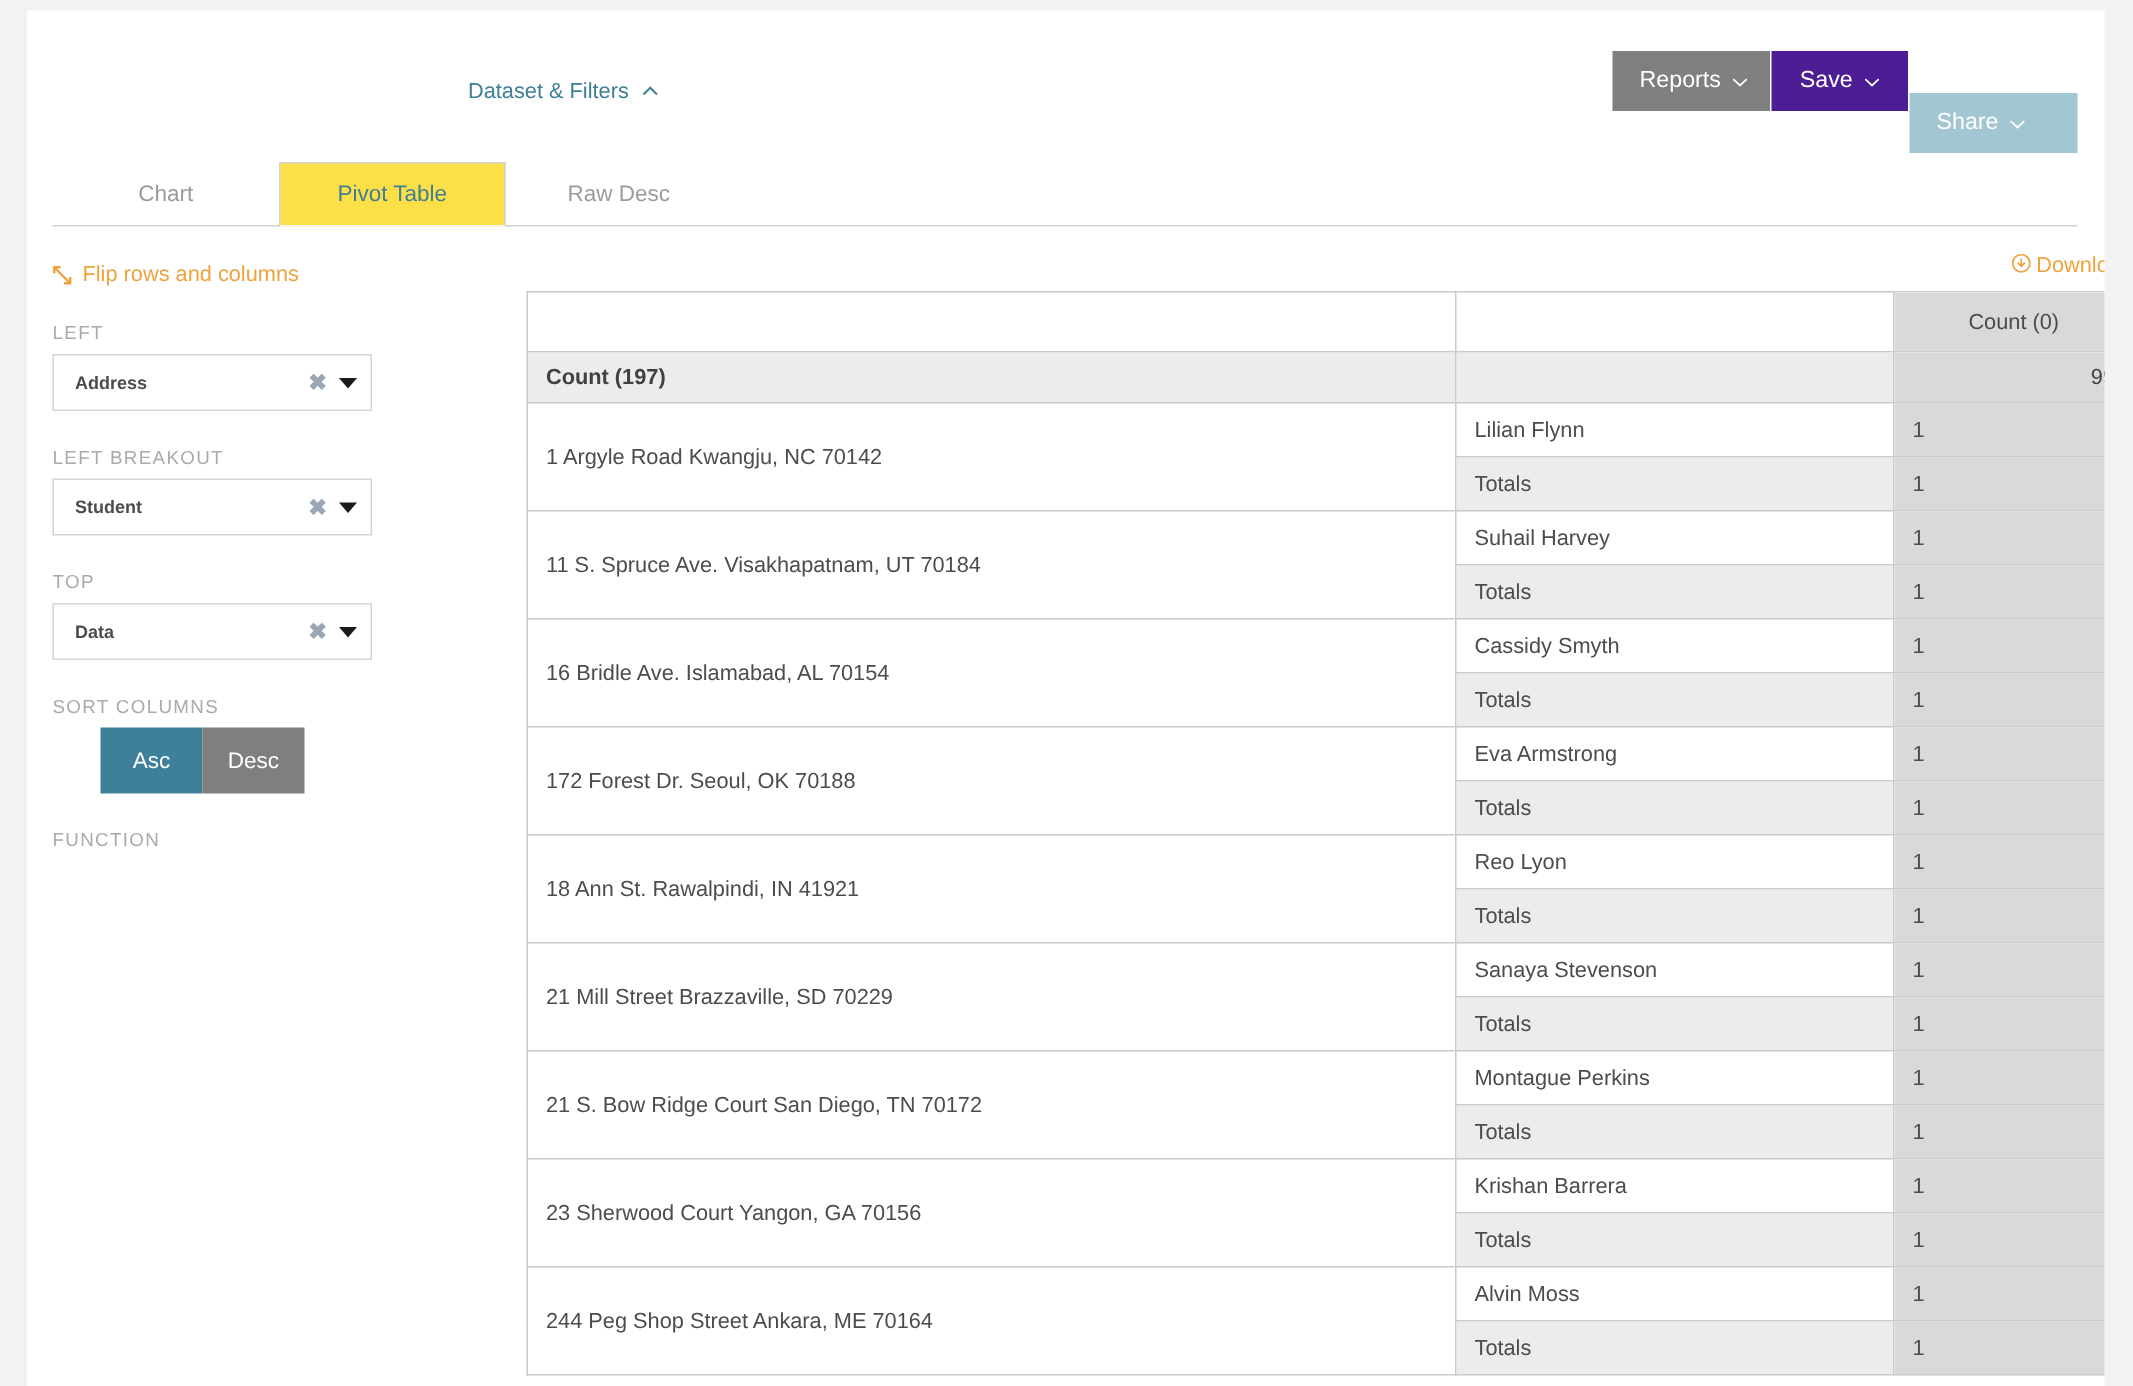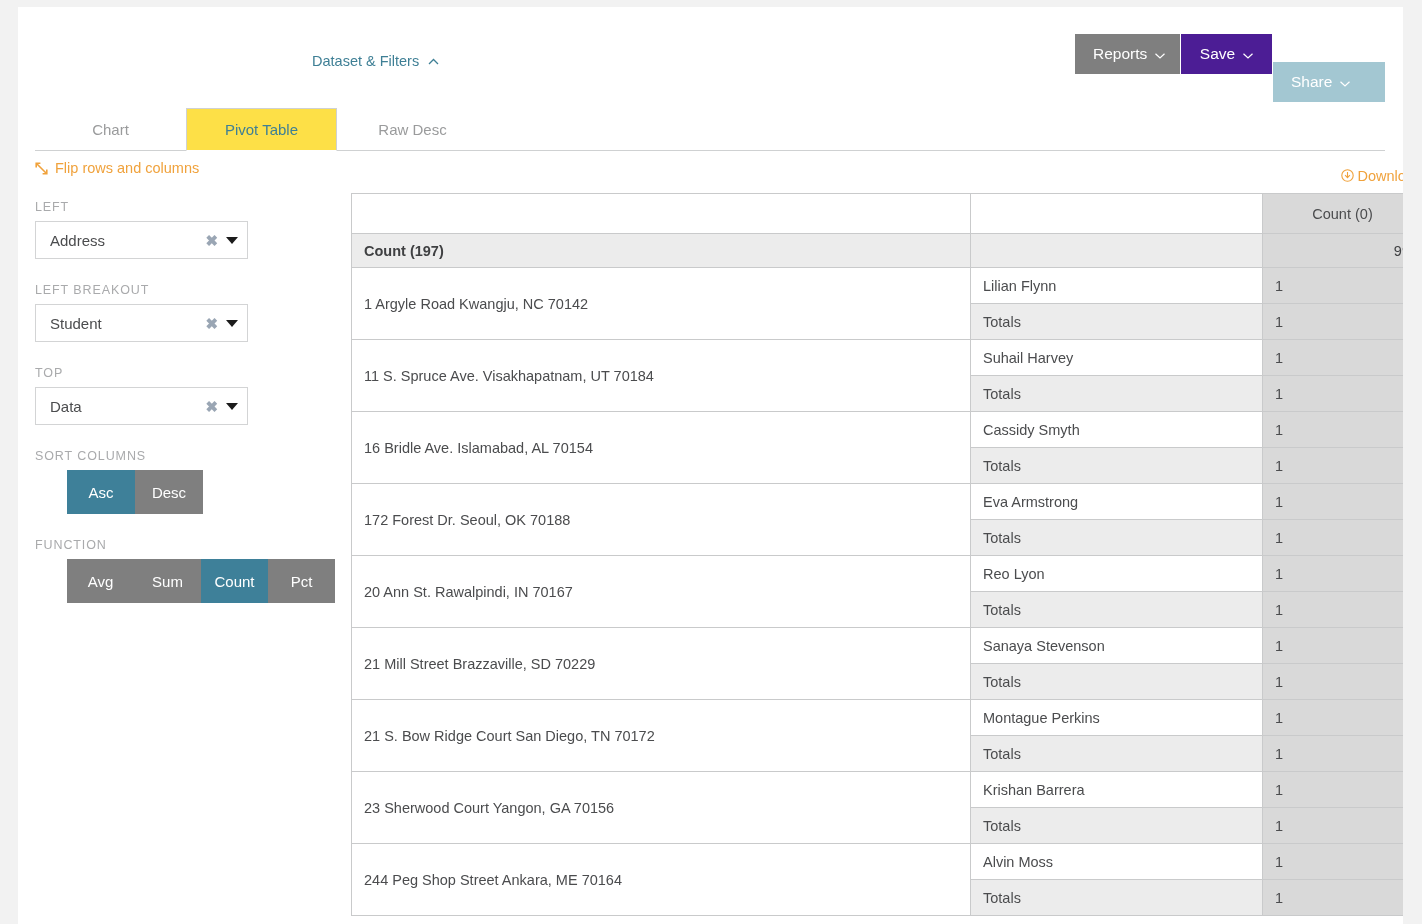--- a/index.html
+++ b/index.html
@@ -128,21 +128,21 @@
   }
 
   
   .left-panel {
     position: absolute;
     left: 17px;
     top: 0;
     width: 300px;
   }
   .flip-link {
-    margin-top: 9px;
+    margin-top: 24px;
     font-size: 14.5px;
     color: #f0a23c;
     cursor: pointer;
     display: flex;
     align-items: center;
     gap: 7px;
     user-select: none;
   }
   .flip-icon { display: inline-block; width: 13px; height: 13px; }
 
@@ -160,24 +160,25 @@
     border: 1px solid #d3d4d5;
     background: #fff;
     display: flex;
     align-items: center;
     padding: 0 9px 0 14px;
     cursor: pointer;
     position: relative;
   }
   .select-value {
     flex: 1;
-    font-size: 15px;
+    font-size: 12px;
     color: #4b4c4e;
     white-space: nowrap;
     overflow: hidden;
+    font-weight: bold;
   }
   .select-clear {
     font-size: 15px;
     color: #9aa6b4;
     margin-right: 8px;
     line-height: 1;
     cursor: pointer;
     font-weight: bold;
   }
   .select-caret {
@@ -364,26 +365,20 @@
         <span class="select-caret"></span>
       </div>
 
       <div class="field-label">SORT COLUMNS</div>
       <div class="btn-group sort-group">
         <button class="seg-btn active">Asc</button>
         <button class="seg-btn">Desc</button>
       </div>
 
       <div class="field-label">FUNCTION</div>
-      <div class="btn-group function-group">
-        <button class="seg-btn">Avg</button>
-        <button class="seg-btn">Sum</button>
-        <button class="seg-btn active">Count</button>
-        <button class="seg-btn">Pct</button>
-      </div>
     </div>
 
     <div class="table-area">
       <div class="download-link">
         <span class="dl-icon">
           <svg width="13" height="13" viewBox="0 0 13 13">
             <circle cx="6.5" cy="6.5" r="5.7" fill="none" stroke="#f0a23c" stroke-width="1.1"></circle>
             <path d="M6.5 3.1 L6.5 8.3 M4.1 6.1 L6.5 8.6 L8.9 6.1" fill="none" stroke="#f0a23c" stroke-width="1.1"></path>
           </svg>
         </span><span>Download</span>
@@ -438,21 +433,21 @@
             <tr>
               <td class="addr-cell" rowspan="2">172 Forest Dr. Seoul, OK 70188</td>
               <td class="student-cell">Eva Armstrong</td>
               <td class="num-cell">1</td>
             </tr>
             <tr>
               <td class="totals-cell">Totals</td>
               <td class="num-cell alt">1</td>
             </tr>
             <tr>
-              <td class="addr-cell" rowspan="2">20 Ann St. Rawalpindi, IN 70167</td>
+              <td class="addr-cell" rowspan="2">18 Ann St. Rawalpindi, IN 41921</td>
               <td class="student-cell">Reo Lyon</td>
               <td class="num-cell">1</td>
             </tr>
             <tr>
               <td class="totals-cell">Totals</td>
               <td class="num-cell alt">1</td>
             </tr>
             <tr>
               <td class="addr-cell" rowspan="2">21 Mill Street Brazzaville, SD 70229</td>
               <td class="student-cell">Sanaya Stevenson</td>

